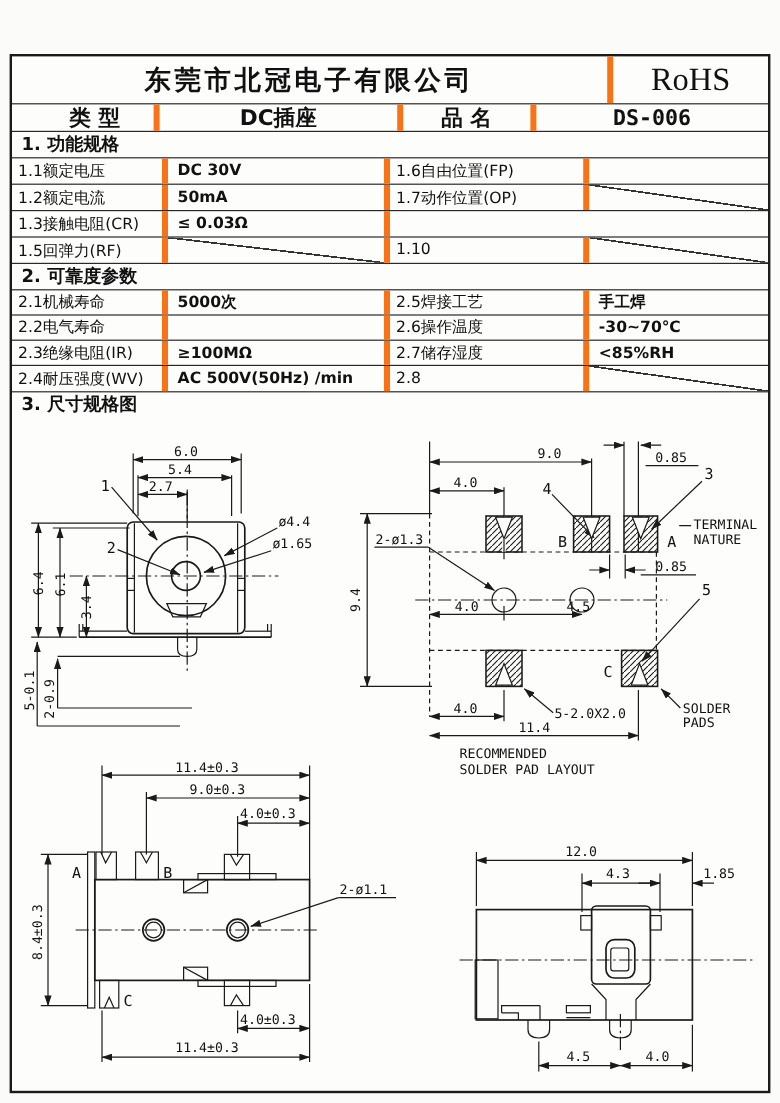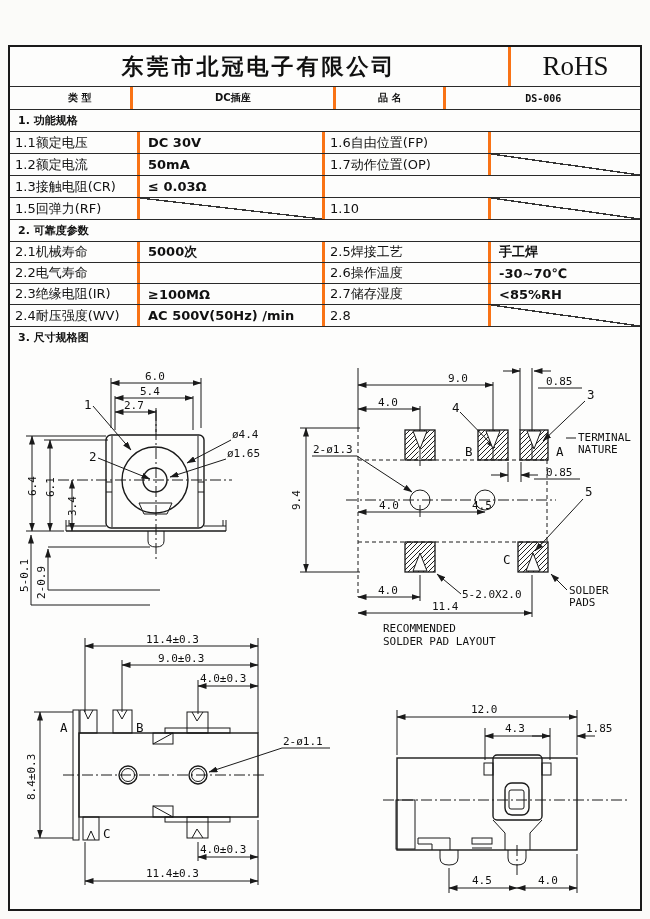--- a/index.html
+++ b/index.html
@@ -1,29 +1,29 @@
 <!DOCTYPE html>
 <html><head>
 <meta charset="utf-8">
 <style>
   html,body{margin:0;padding:0;}
   body{width:650px;height:919px;position:relative;background:#fbfbf9;font-family:"DejaVu Sans",sans-serif;color:#111;}
   .sheet{position:absolute;left:8px;top:45px;width:630px;height:862px;border:2px solid #1a1a1a;background:#fdfdfc;}
   .row{display:flex;border-bottom:1px solid #2a2a2a;box-sizing:border-box;}
-  .cell{box-sizing:border-box;border-right:3px solid #f97316;overflow:hidden;white-space:nowrap;display:flex;align-items:center;}
+  .cell{box-sizing:border-box;border-right:5px solid #f97316;overflow:hidden;white-space:nowrap;display:flex;align-items:center;}
   .cell.last{border-right:none;}
   .hdr-row{height:40px;}
   .company{width:501px;justify-content:center;font-size:22px;font-weight:bold;letter-spacing:3px;}
   .rohs{width:129px;justify-content:center;font-family:"Liberation Serif","DejaVu Serif",serif;font-size:27px;}
-  .typ-row{height:23px;font-size:10px;font-weight:bold;padding-left:20px;}
+  .typ-row{height:23px;font-size:18px;font-weight:bold;padding-left:20px;}
   .c-typl{width:106px;justify-content:center;}
   .c-typv{width:210px;justify-content:center;}
   .c-naml{width:114px;justify-content:center;}
   .c-namv{width:200px;justify-content:center;font-family:"DejaVu Sans Mono",monospace;}
-  .sect{height:21px;font-size:11px;font-weight:bold;padding-left:8px;display:flex;align-items:center;border-bottom:1px solid #2a2a2a;}
+  .sect{height:21px;font-size:15px;font-weight:bold;padding-left:8px;display:flex;align-items:center;border-bottom:1px solid #2a2a2a;}
   .spec{height:22px;font-size:13px;}
   .spec2{height:21px;font-size:13px;}
   .col1{width:130px;padding-left:5px;}
   .col2{width:185px;padding-left:8px;font-weight:bold;font-family:"DejaVu Sans","DejaVu Sans Mono",sans-serif;}
   .col3{width:166px;padding-left:5px;}
   .col4{width:149px;padding-left:8px;font-weight:bold;text-align:center;}
   .diag{background:linear-gradient(to top right,transparent calc(50% - 0.7px),#333 calc(50% - 0.7px),#333 calc(50% + 0.7px),transparent calc(50% + 0.7px));}
   svg text{font-family:"DejaVu Sans Mono","Liberation Mono",monospace;font-size:11px;fill:#111;}
   svg text.big{font-size:12.5px;}
   svg .ln{stroke:#1a1a1a;stroke-width:1;fill:none;}

